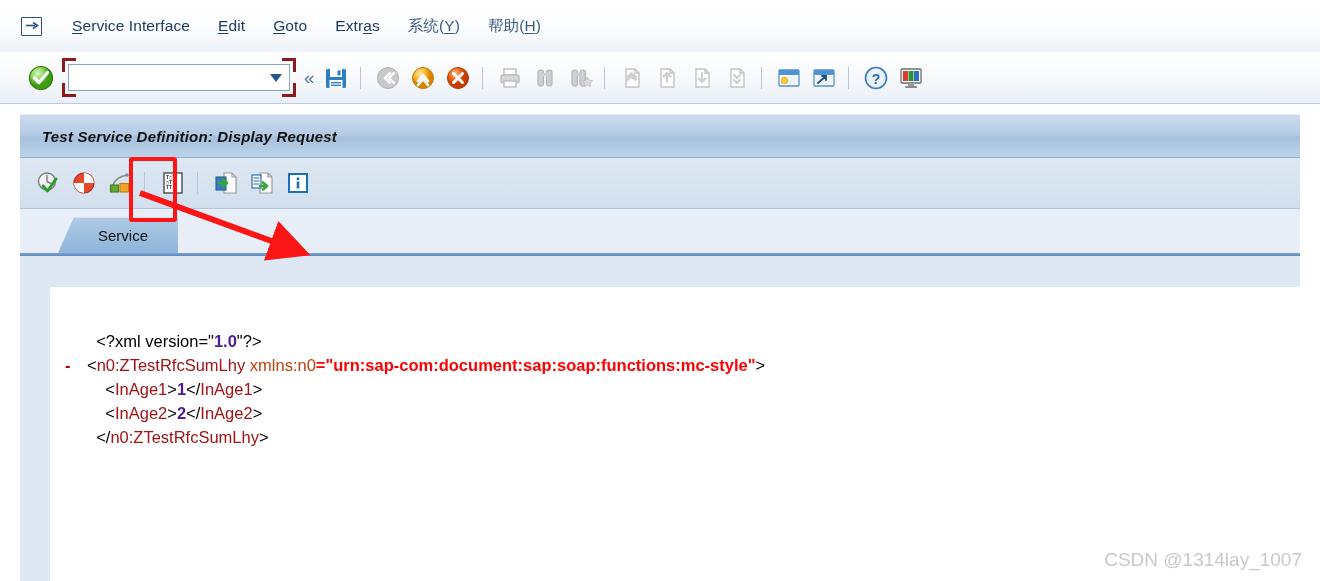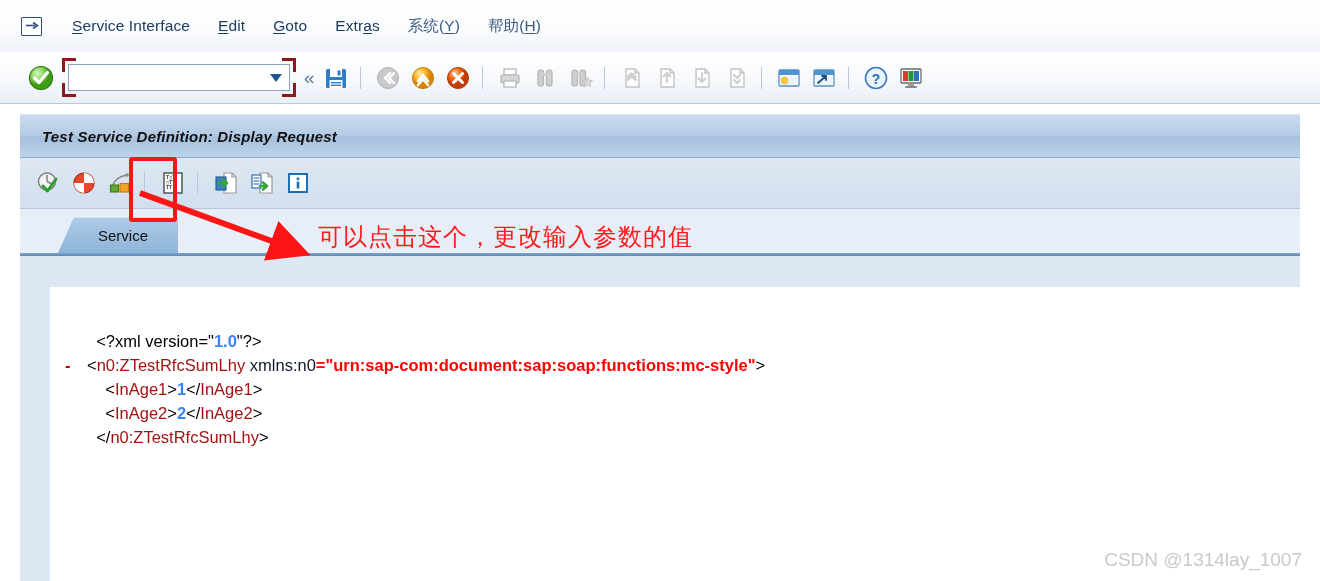--- a/index.html
+++ b/index.html
@@ -127,23 +127,23 @@
   }
   .xml{
     position:absolute;left:15px;top:42px;
     font-family:"Liberation Sans","DejaVu Sans",sans-serif;
     font-size:16.5px;line-height:24px;white-space:pre;
   }
   .xml .ln{display:block;height:24px;}
   .xml .gut{display:inline-block;width:22px;color:#c00000;font-weight:bold;}
   .tg{color:#000000;}
   .nm{color:#a21414;text-align:center;}
-  .at{color:#0f172a;margin-top:29px;}
+  .at{color:#c2410c;margin-top:29px;}
   .av{color:#ff0000;font-weight:bold;}
-  .tx{color:#3b82f6;font-weight:bold;}
+  .tx{color:#4c1d95;font-weight:bold;}
 
   
   .anno-note{
     position:absolute;left:318px;top:221px;
     font-size:24px;color:#ff1a1a;white-space:nowrap;
     font-family:"DejaVu Sans","Liberation Sans",sans-serif;
     letter-spacing:1px;
   }
   .anno-box{
     position:absolute;left:129px;top:157px;width:48px;height:65px;
@@ -460,16 +460,15 @@
 
   <svg class="anno-arrow" viewBox="0 0 200 80">
     <defs>
       <marker id="ah" markerWidth="7" markerHeight="7" refX="3" refY="3.5" orient="auto">
         <path d="M0 0 L7 3.5 L0 7 z" fill="#fb1515"></path>
       </marker>
     </defs>
     <path d="M10 8 L158 62" stroke="#fb1515" stroke-width="6" fill="none" marker-end="url(#ah)"></path>
   </svg>
 
-  <div class="anno-note">可以点击这个，更改输入参数的值</div>
 
   <div class="watermark">CSDN @1314lay_1007</div>
 </div>
 
 </body></html>

